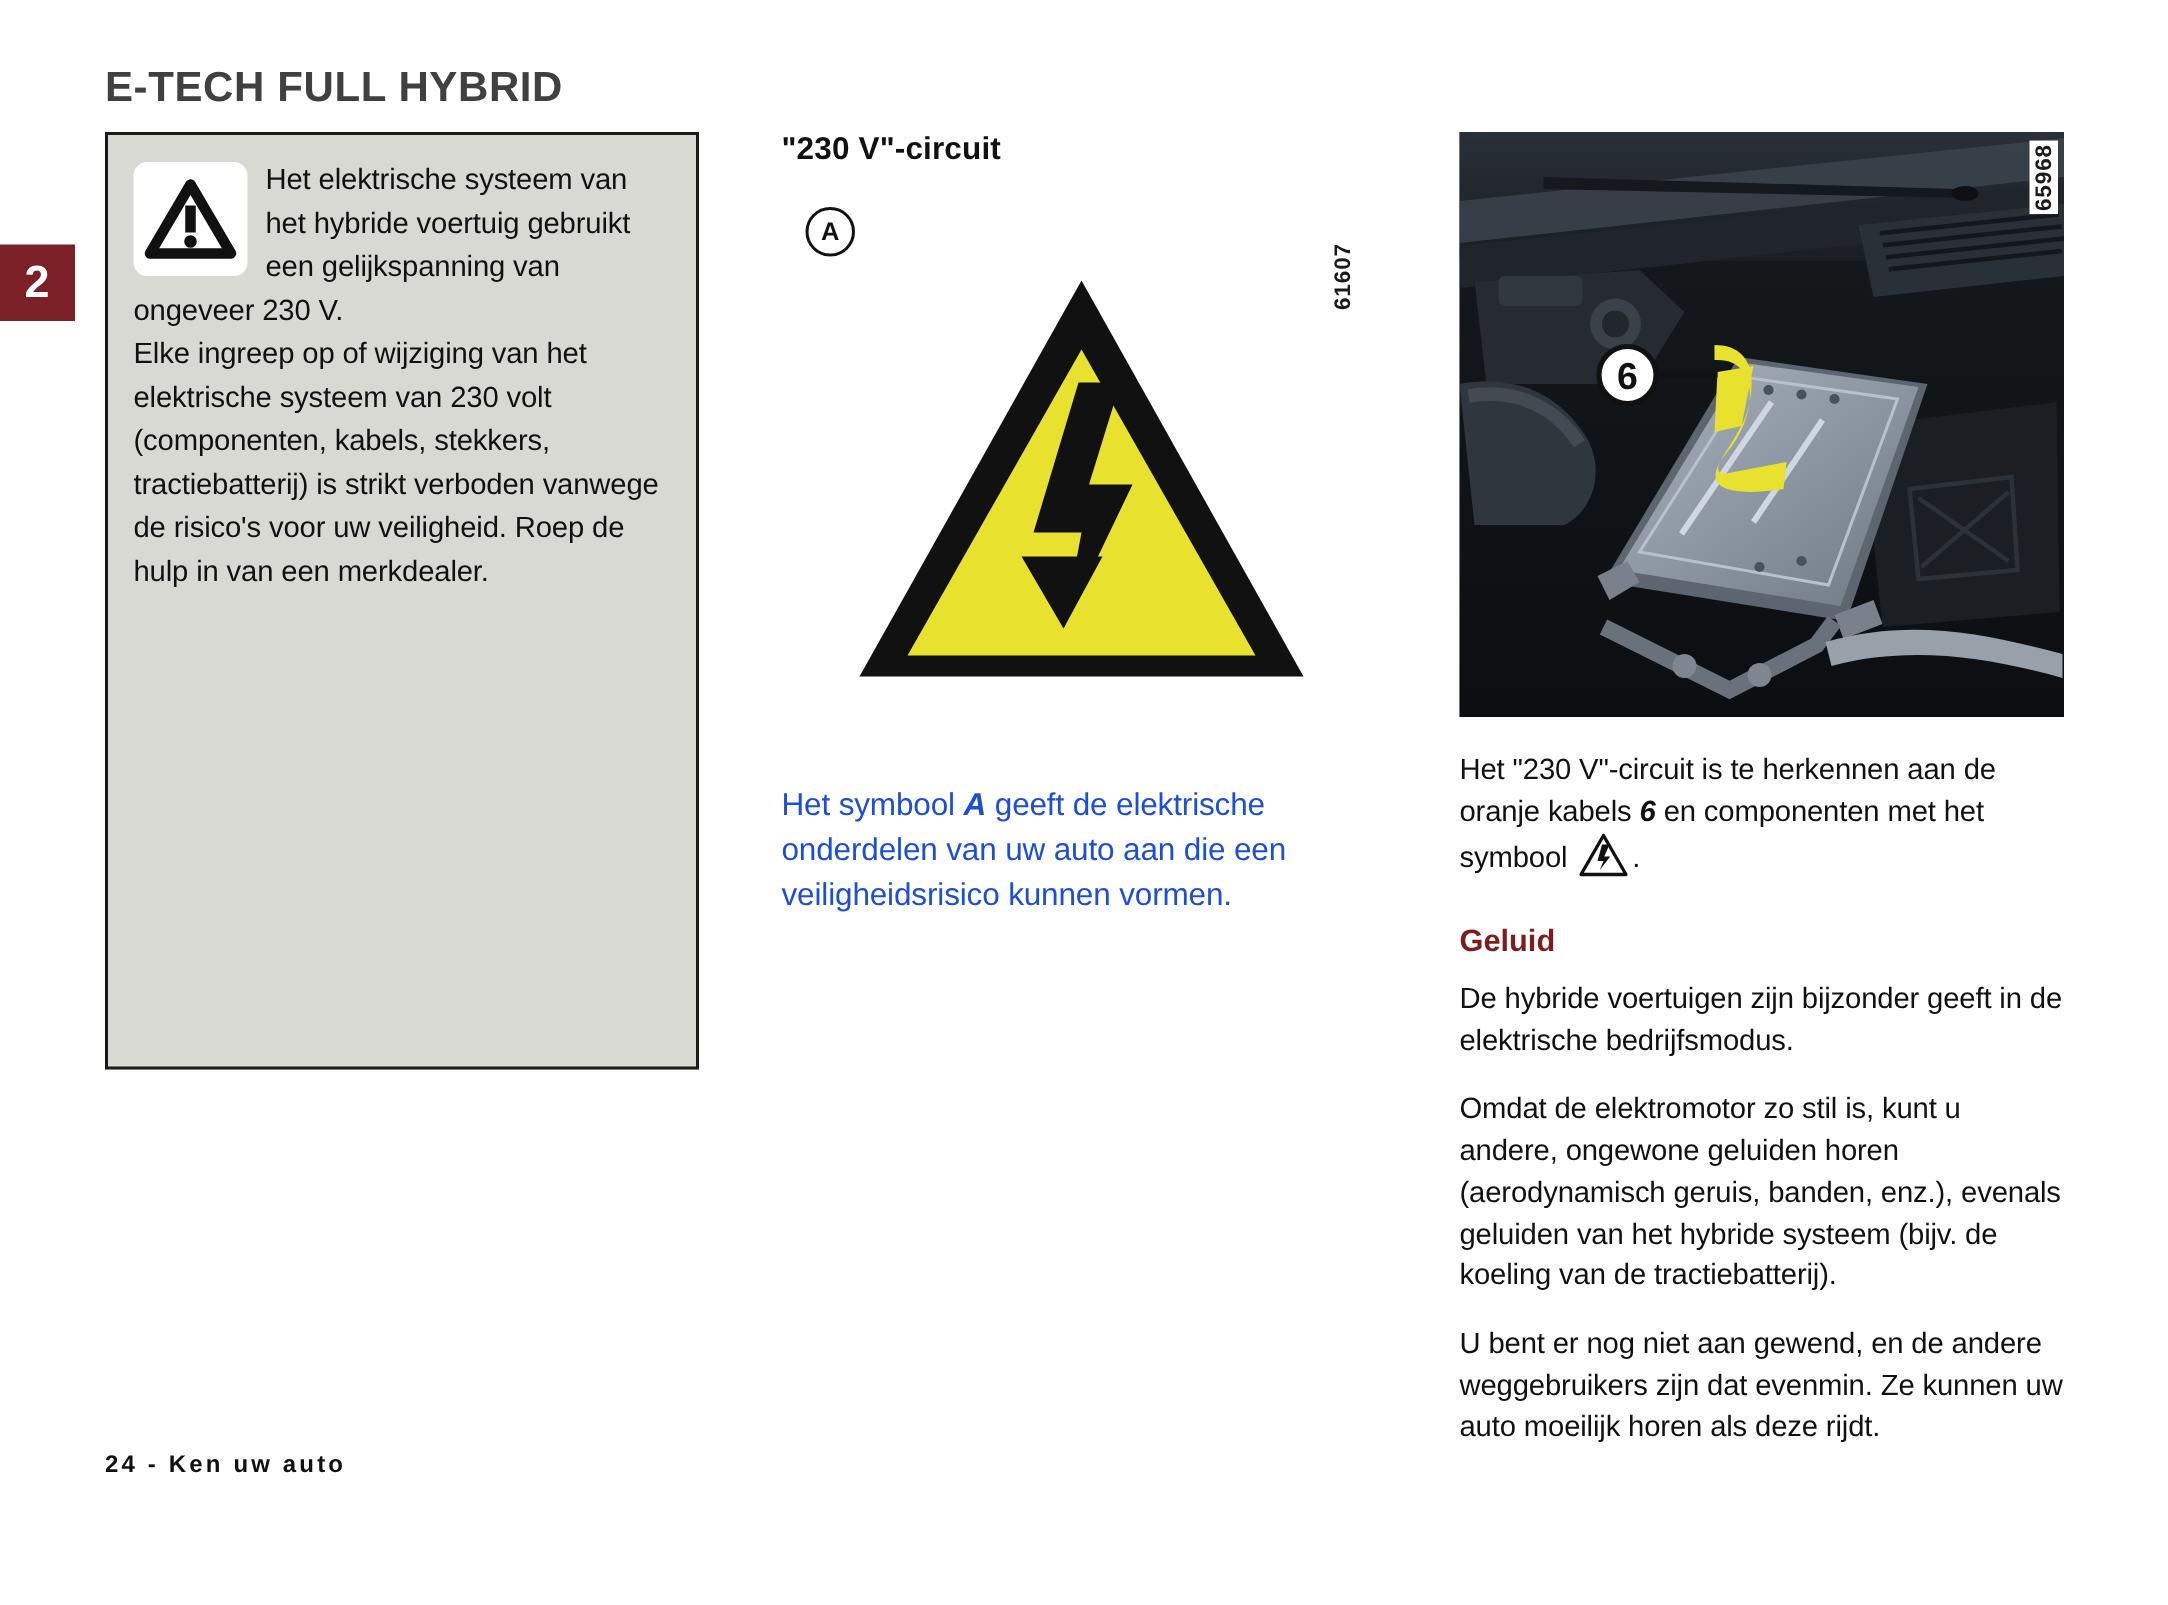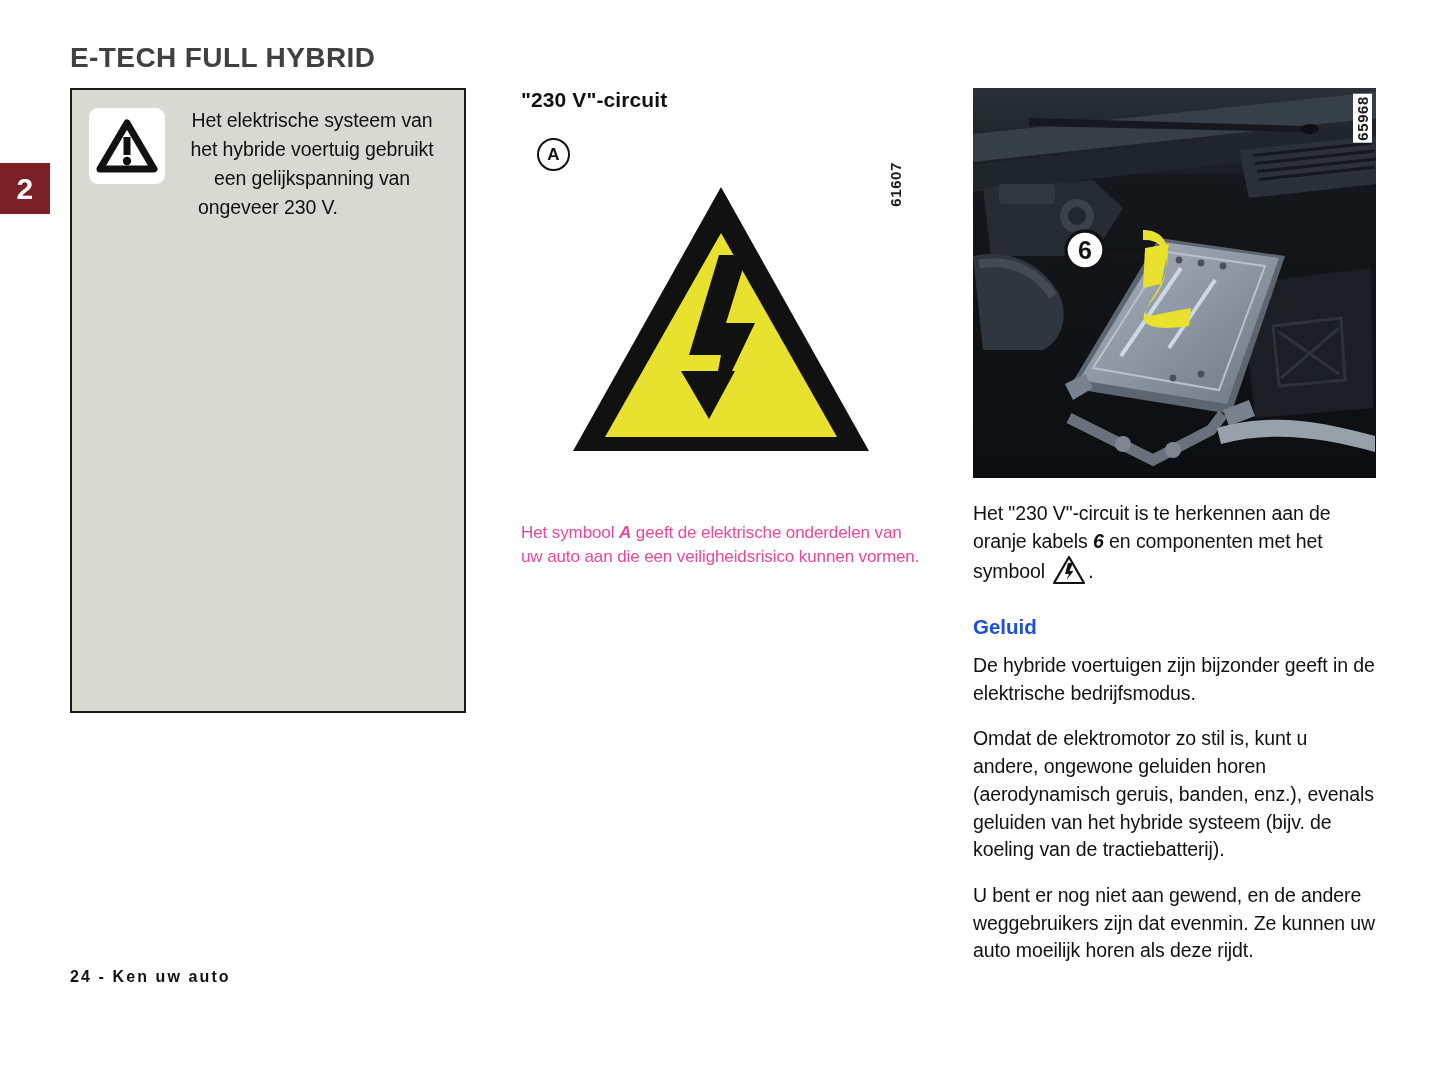--- a/index.html
+++ b/index.html
@@ -76,21 +76,21 @@
     shape-outside: inset(0);
   }
   .warning-icon svg { display: block; }
   .warning-text {
     font-size: 19.5px;
     line-height: 1.485;
     font-weight: 500;
     color: #111111;
     letter-spacing: -0.1px;
   }
-  .warning-text p { margin: 0; text-align: center; }
+  .warning-text p { margin: 0; }
   .warning-text .bold { font-weight: 700; }
 
   
   .sub-head {
     font-size: 21px;
     font-weight: 700;
     letter-spacing: 0.1px;
     margin: 0 0 26px 0;
     color: #111111;
   }
@@ -114,26 +114,26 @@
     writing-mode: vertical-rl;
     transform: rotate(180deg);
     color: #1a1a1a;
     background: #ffffff;
     padding: 2px 1px;
   }
   .hv-triangle {
     margin: 12px 0 0 48px;
   }
   .caption {
-    font-size: 17px;
+    font-size: 21px;
     line-height: 1.42;
     font-weight: 500;
     letter-spacing: -0.1px;
     margin: 0;
-    color: #ec4899;
+    color: #1d4ed8;
   }
   .caption .ital-bold {
     font-weight: 700;
     font-style: italic;
   }
 
   
   .photo {
     position: relative;
     width: 403px;
@@ -148,21 +148,21 @@
     font-weight: 500;
     letter-spacing: -0.1px;
     margin: 0 0 18px 0;
     color: #111111;
   }
   .body-text .ital-bold { font-weight: 700; font-style: italic; }
   .section-head {
     font-size: 20.5px;
     font-weight: 700;
     margin: 22px 0 13px 0;
-    color: #1d4ed8;
+    color: #7f1d1d;
   }
   .inline-tri {
     display: inline-block;
     vertical-align: -7px;
     margin: 0 2px;
   }
 
   
   .footer {
     position: absolute;
@@ -187,20 +187,21 @@
     <div class="warning-icon">
       <svg width="62" height="62" viewBox="0 0 62 62">
         <polygon points="31,8 58,54 4,54" fill="none" stroke="#111111" stroke-width="7" stroke-linejoin="round"></polygon>
         <rect x="27.5" y="22" width="7" height="18" fill="#111111"></rect>
         <circle cx="31" cy="46" r="4.2" fill="#111111"></circle>
       </svg>
     </div>
 
     <div class="warning-text">
       <p>Het elektrische systeem van het hybride voertuig gebruikt een gelijkspanning van ongeveer 230 V.</p>
+      <p>Elke ingreep op of wijziging van het elektrische systeem van 230 volt (componenten, kabels, stekkers, tractiebatterij) is strikt verboden vanwege de risico's voor uw veiligheid. Roep de hulp in van een merkdealer.</p>
     </div>
 
   </div>
 </div>
 
 <div class="col col-mid">
 
   <h2 class="sub-head">"230 V"-circuit</h2>
 
   <div class="circ-label">A</div>

